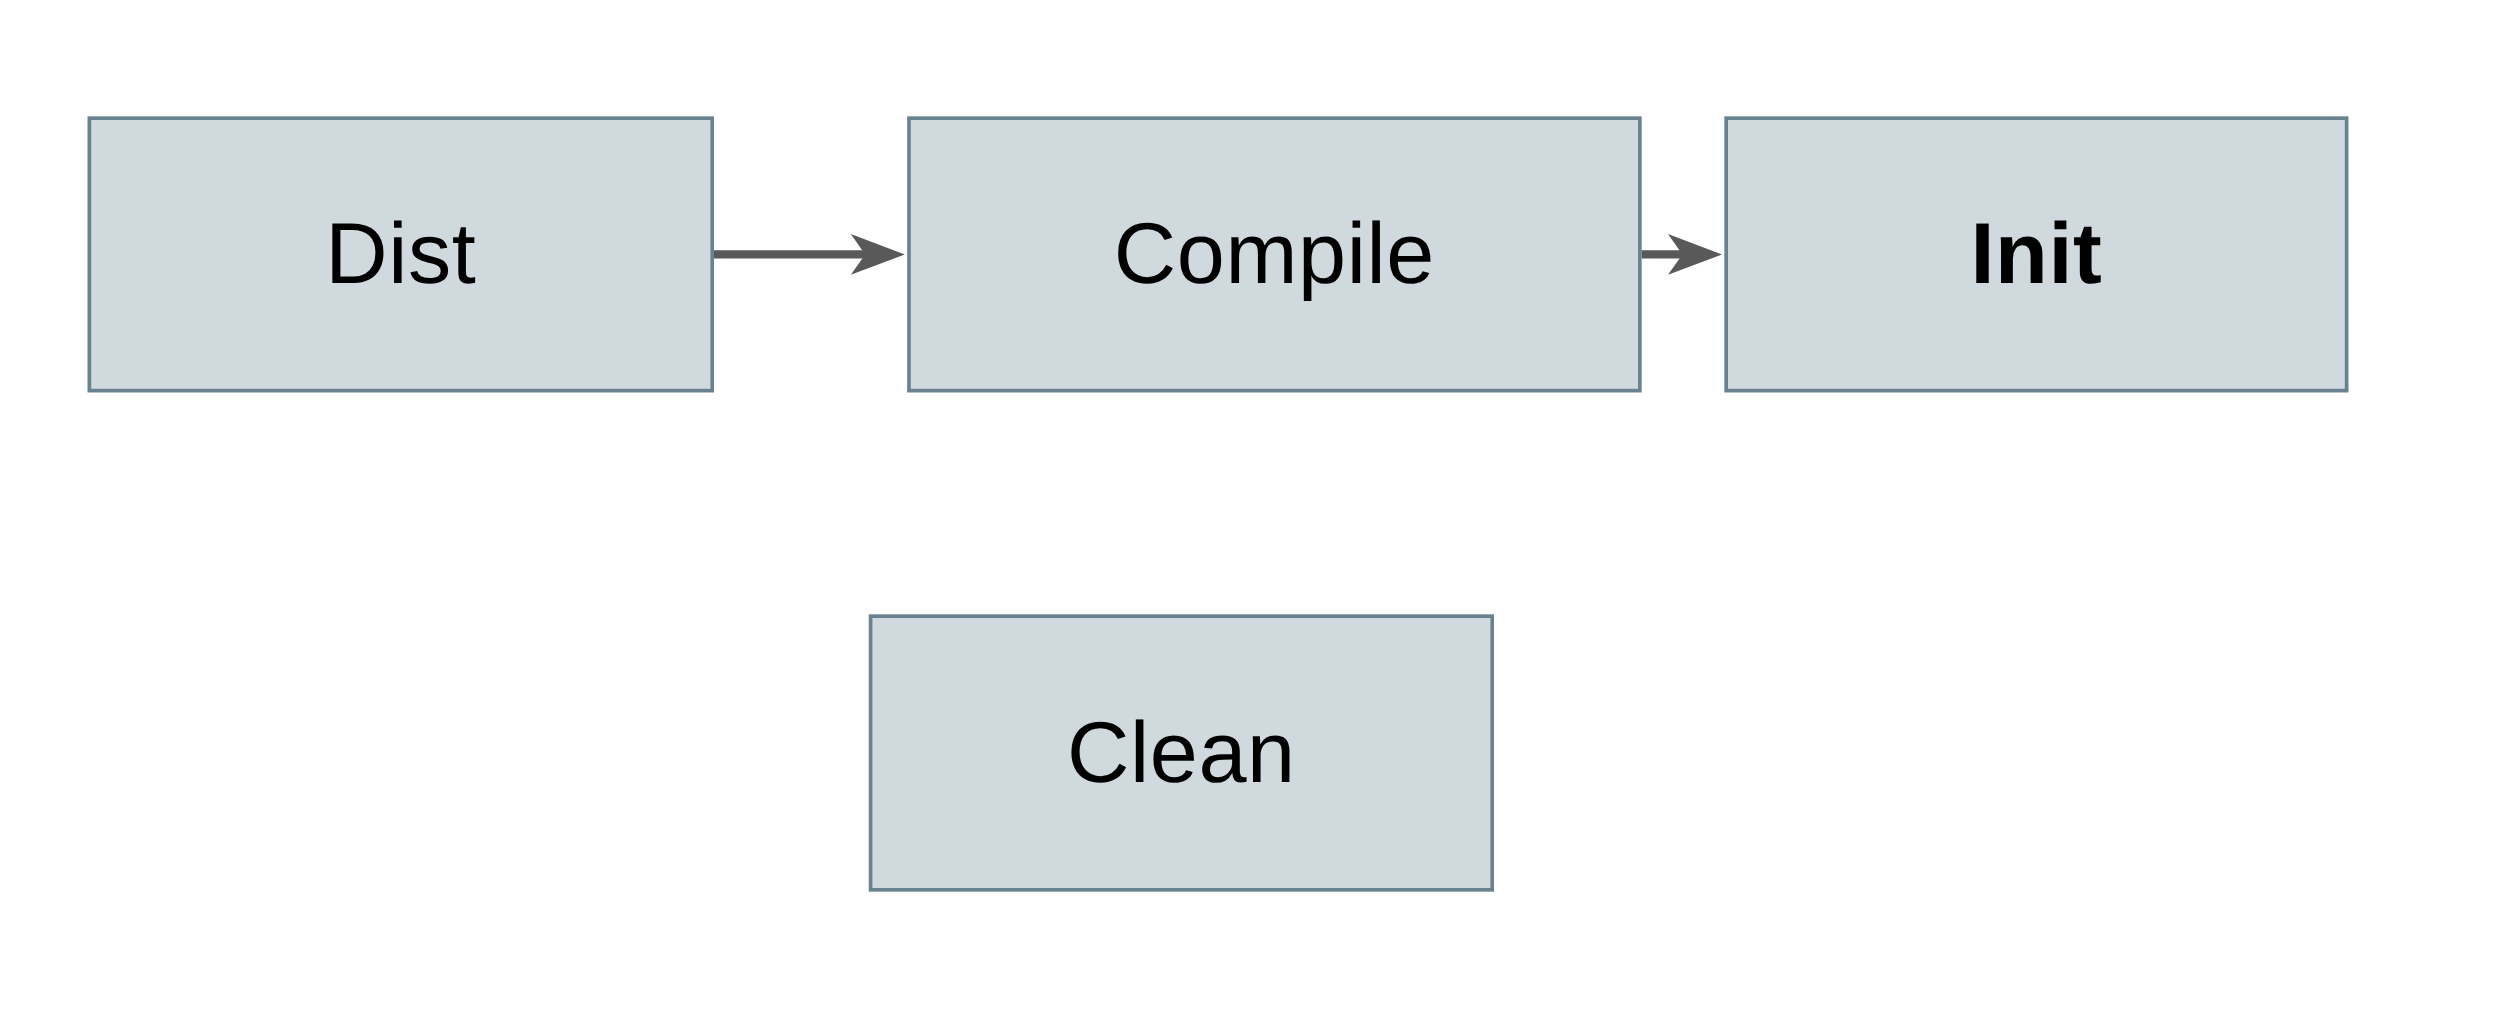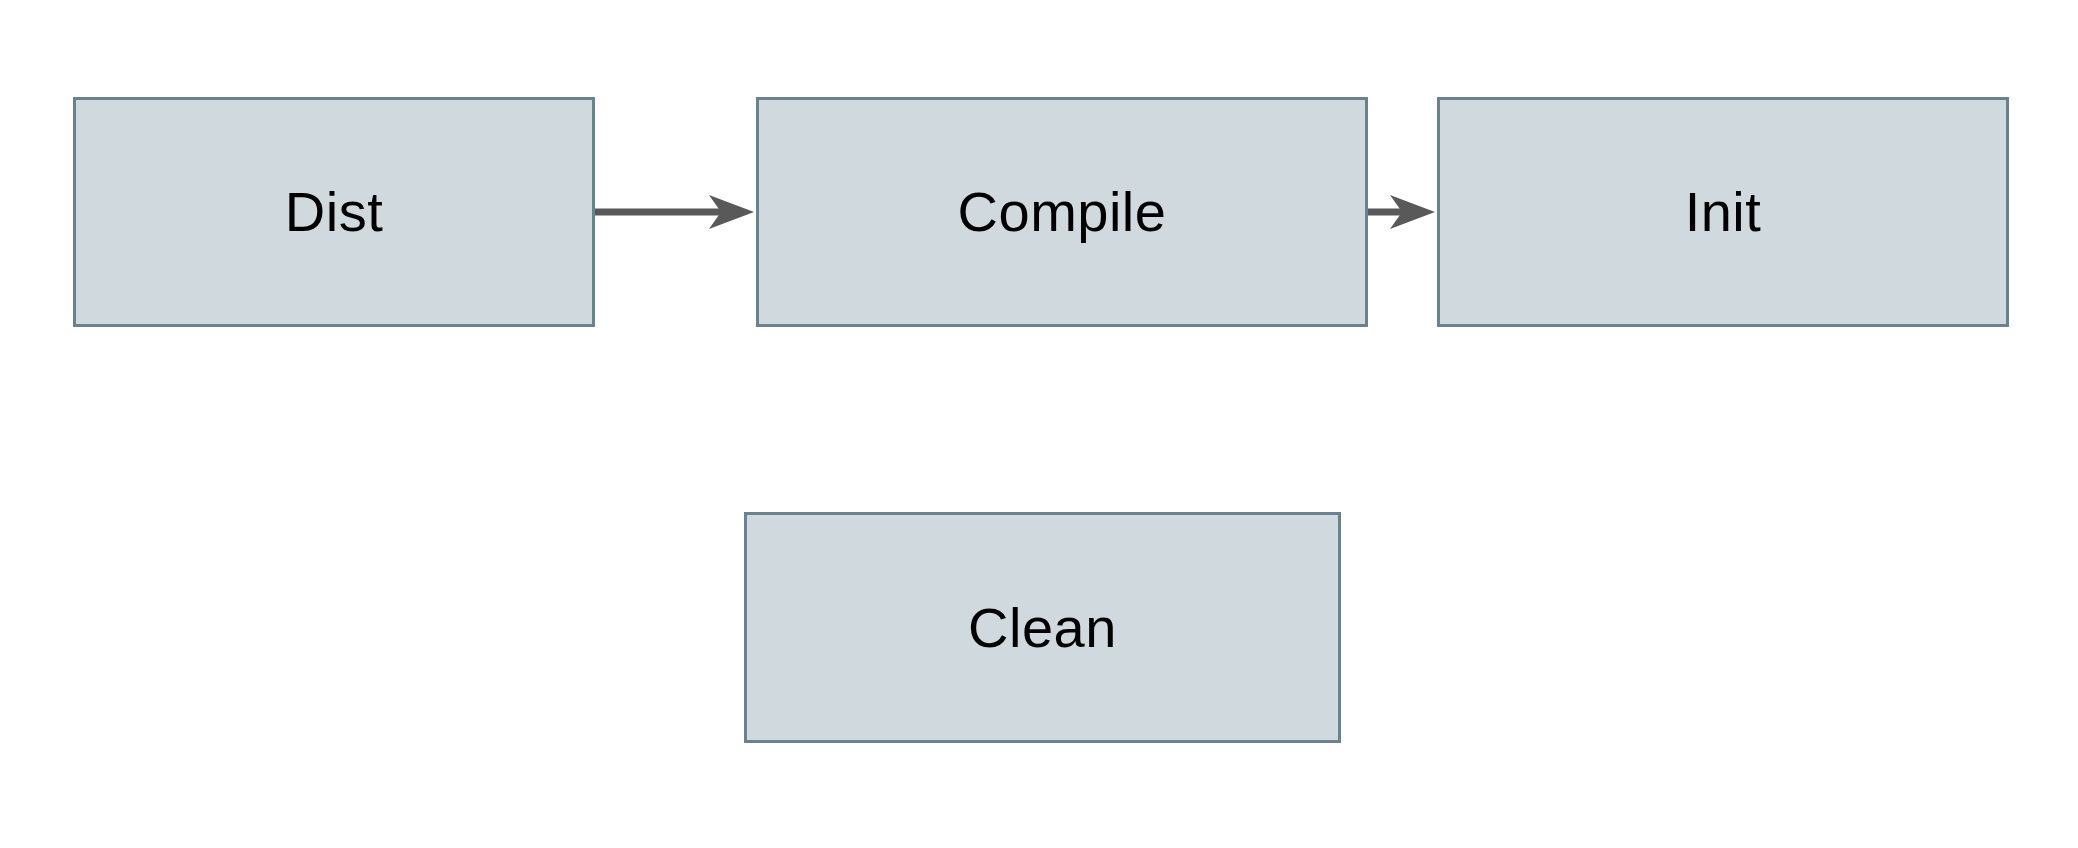--- a/index.html
+++ b/index.html
@@ -23,30 +23,30 @@
   }
   .node {
     position: absolute;
     background: var(--node-fill);
     border: 3px solid var(--node-border);
     display: flex;
     align-items: center;
     justify-content: center;
   }
   .node-label {
-    font-size: 56px;
+    font-size: 72px;
     line-height: 1;
     color: var(--text-color);
     letter-spacing: 0.5px;
     white-space: nowrap;
   }
   .node-dist    { left: 73px;   top: 97px;  width: 522px; height: 230px; }
   .node-compile { left: 756px;  top: 97px;  width: 612px; height: 230px; }
-  .node-init    { left: 1437px; top: 97px;  width: 572px; height: 230px; }
-  .node-clean   { left: 744px;  top: 512px; width: 597px; height: 231px; }
+  .node-init    { left: 1437px; top: 97px;  width: 520px; height: 230px; font-weight: bold; }
+  .node-clean   { left: 724px;  top: 512px; width: 521px; height: 231px; }
   .edges-layer {
     position: absolute;
     left: 0; top: 0;
     width: 2078px;
     height: 848px;
     pointer-events: none;
   }
   .edge-line { stroke: var(--arrow-color); stroke-width: 7; }
   .edge-head { fill: var(--arrow-color); }
 </style>

